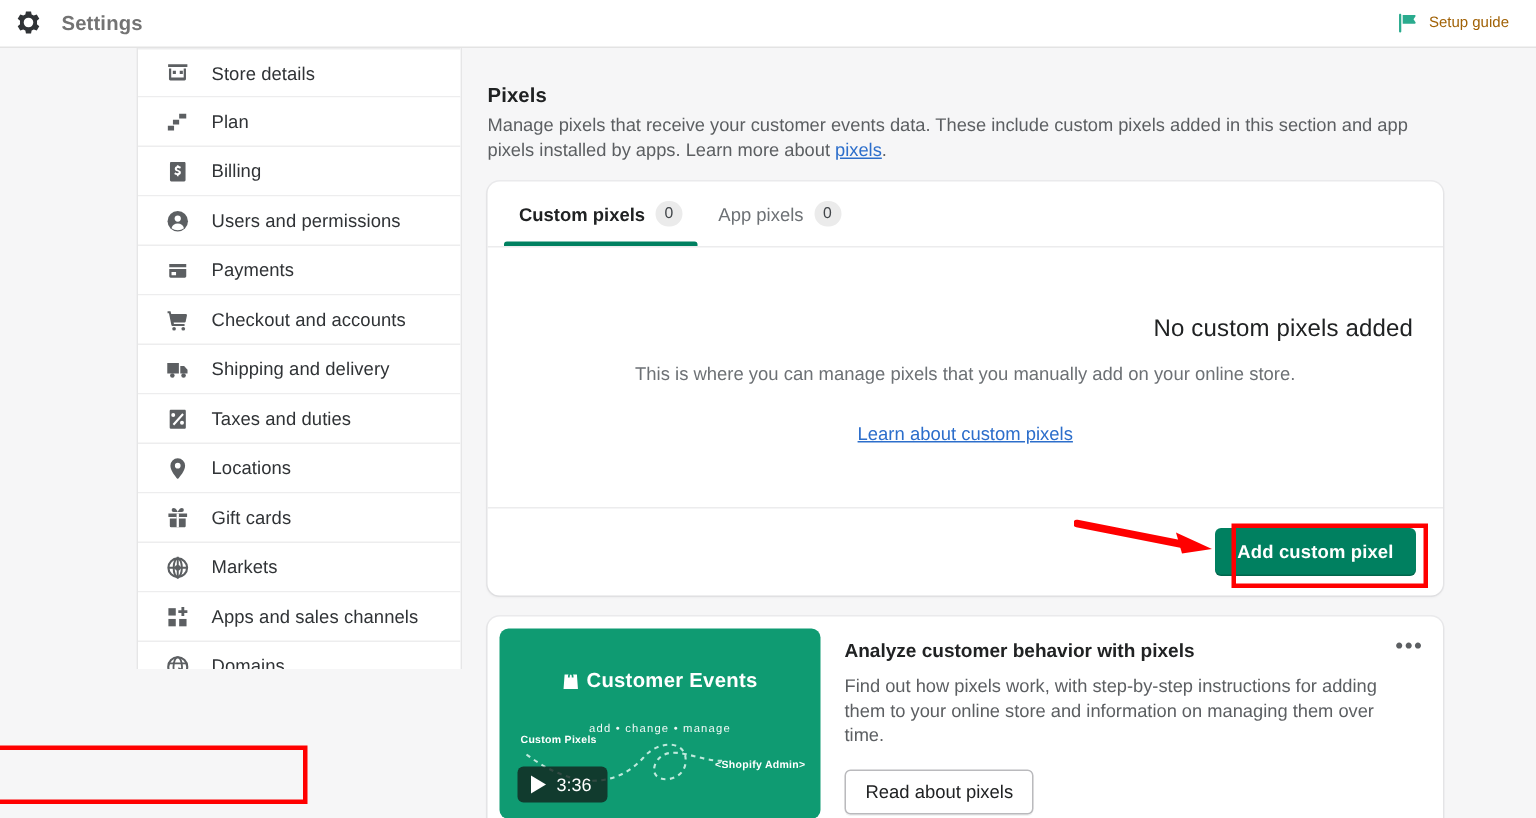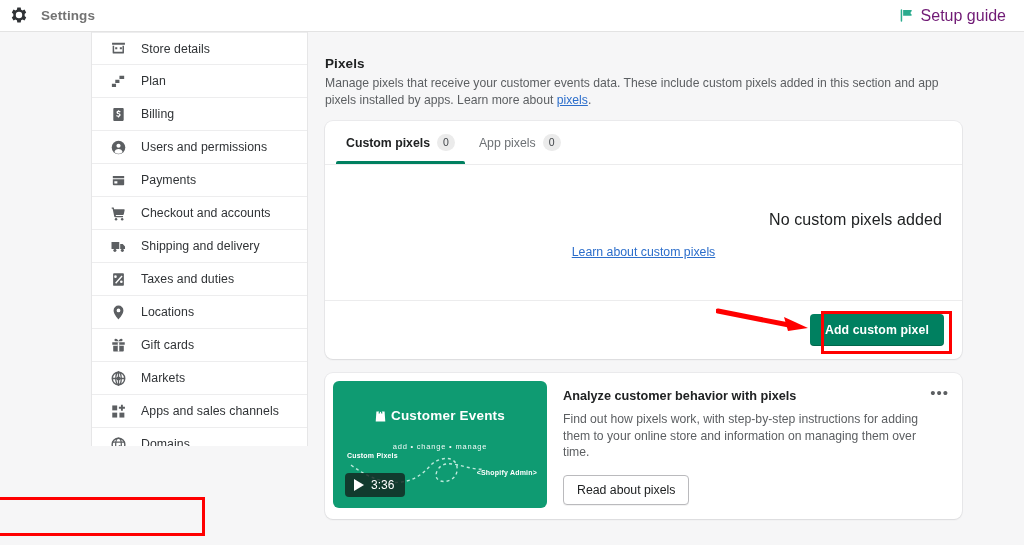--- a/index.html
+++ b/index.html
@@ -22,21 +22,21 @@
   .topbar-left { display: flex; align-items: center; gap: 12px; padding-left: 9px; }
   .gear-ico { width: 20px; height: 20px; display: block; }
   .topbar-title {
     font-size: 13.5px; font-weight: bold; color: #737373; letter-spacing: .1px;
   }
   .topbar-right {
     margin-left: auto; display: flex; align-items: center; gap: 7px;
     padding-right: 18px; cursor: pointer;
   }
   .flag-ico { width: 15px; height: 15px; display: block; }
-  .setup-label { font-size: 16px; color: #701a75; }
+  .setup-label { font-size: 10px; color: #a16207; }
 
   
   .page {
     position: absolute; top: 32px; left: 0;
     width: 1024px; height: 513px;
     background: #f6f6f7;
   }
 
   
   .sidebar {
@@ -459,20 +459,21 @@
           <span class="tab-count">0</span>
         </div>
         <div class="tab">
           <span>App pixels</span>
           <span class="tab-count">0</span>
         </div>
       </div>
 
       <div class="empty">
         <div class="empty-title">No custom pixels added</div>
+        <div class="empty-sub">This is where you can manage pixels that you manually add on your online store.</div>
         <a class="empty-link" href="#">Learn about custom pixels</a>
       </div>
 
       <div class="card-footer">
         <svg class="anno-arrow" viewBox="0 0 100 30">
           <path d="M2 4 L78 19" stroke="#ff0000" stroke-width="5" stroke-linecap="round" fill="none"></path>
           <path d="M92 21 L68 10 L72 24 Z" fill="#ff0000"></path>
         </svg>
         <button class="btn-primary">Add custom pixel</button>
         <div class="anno-btn"></div>

